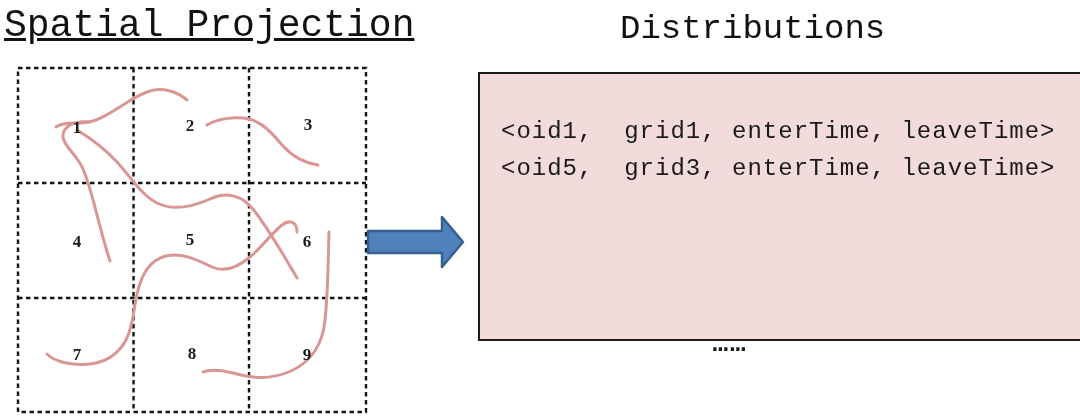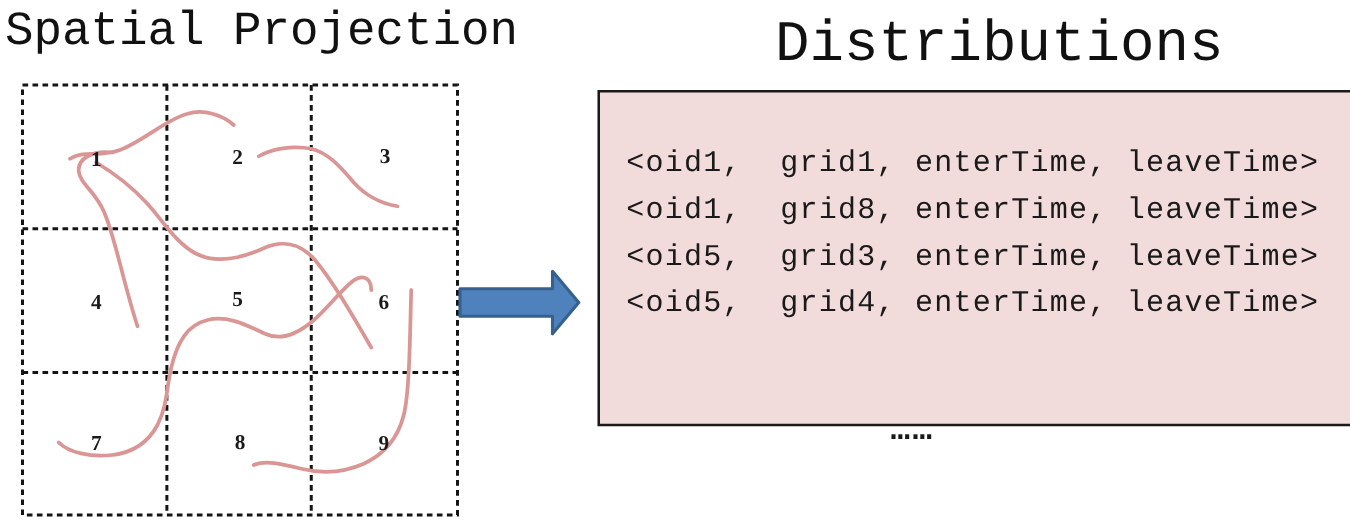--- a/index.html
+++ b/index.html
@@ -34,22 +34,22 @@
     stroke: var(--arrow-border, #36618f);
     stroke-width: 2.5;
     stroke-linejoin: round;
   }
   .title {
     position: absolute;
     white-space: nowrap;
     color: #111111;
     font-weight: normal;
   }
-  .title.left  { left: 4px;   top: 4px;  font-size: 38px; letter-spacing: 0px; }
-  .title.right { left: 620px; top: 10px; font-size: 46px; letter-spacing: 0px; text-align: right; }
+  .title.left  { left: 4px;   top: 4px;  font-size: 38px; letter-spacing: 0px; text-decoration: underline; }
+  .title.right { left: 620px; top: 10px; font-size: 34px; letter-spacing: 0px; text-align: right; }
   .cellnum {
     position: absolute;
     transform: translate(-50%, -50%);
     font-family: "Liberation Serif", "DejaVu Serif", serif;
     font-size: 17px;
     font-weight: bold;
     color: #1a1a1a;
   }
   .distbox {
     position: absolute;
@@ -118,20 +118,18 @@
   <div class="cellnum" style="left:77px;  top:242px;">4</div>
   <div class="cellnum" style="left:190px; top:240px;">5</div>
   <div class="cellnum" style="left:307px; top:242px;">6</div>
   <div class="cellnum" style="left:77px;  top:355px;">7</div>
   <div class="cellnum" style="left:192px; top:354px;">8</div>
   <div class="cellnum" style="left:307px; top:355px;">9</div>
 
   <div class="distbox">
     <div class="tuple-rows">
       <div class="tuple-row">&lt;oid1,  grid1, enterTime, leaveTime&gt;</div>
-      <div class="tuple-row">&lt;oid1,  grid8, enterTime, leaveTime&gt;</div>
       <div class="tuple-row">&lt;oid5,  grid3, enterTime, leaveTime&gt;</div>
-      <div class="tuple-row">&lt;oid5,  grid4, enterTime, leaveTime&gt;</div>
     </div>
     <div class="ellipsis-row">……</div>
   </div>
 
 </div>
 
 </body></html>

